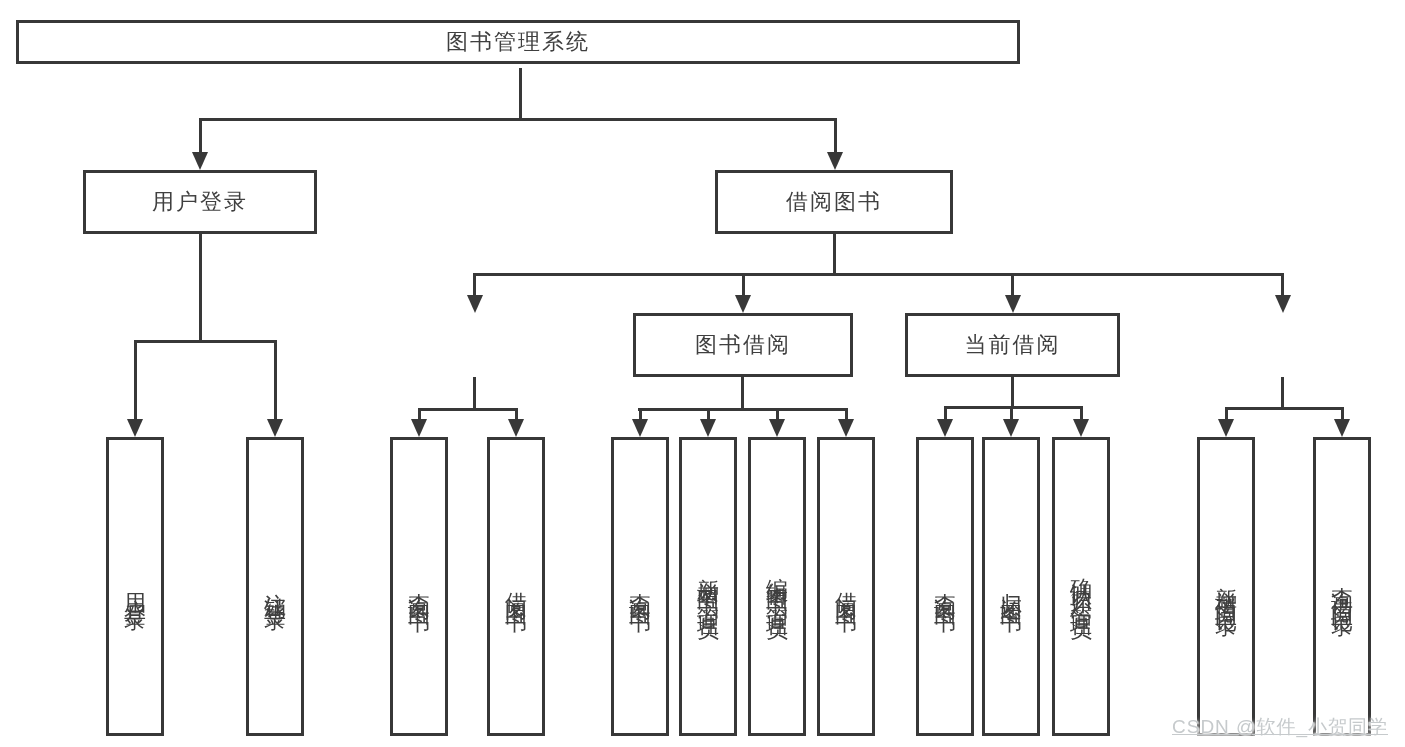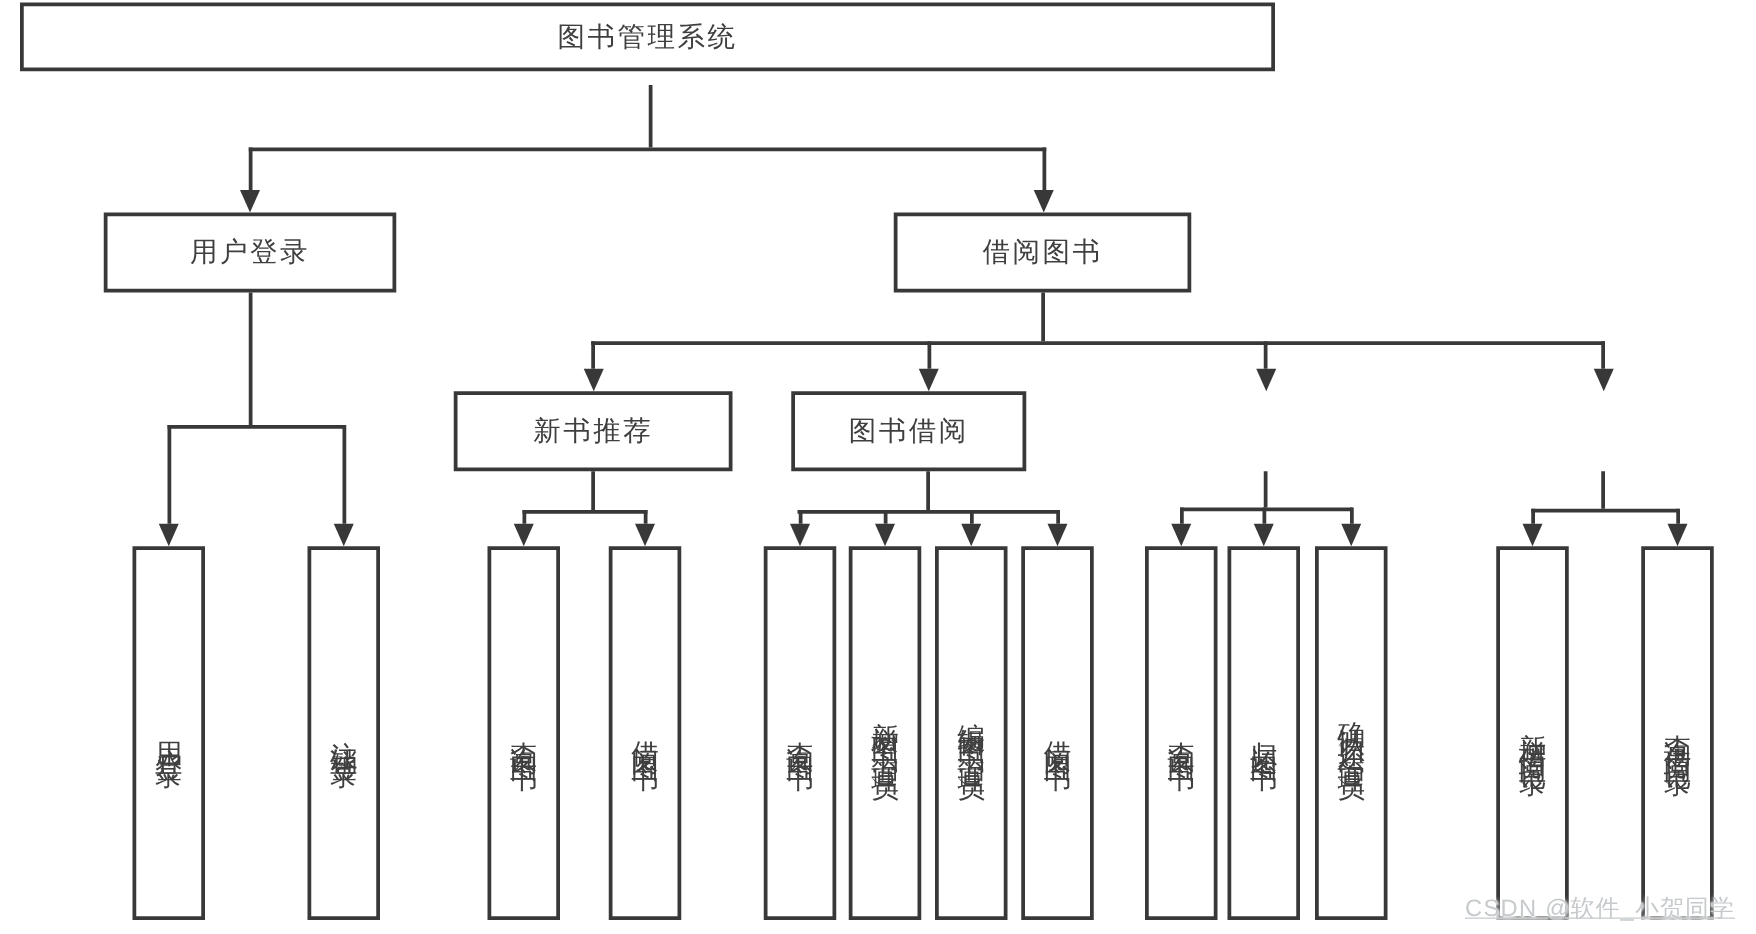--- a/index.html
+++ b/index.html
@@ -44,21 +44,21 @@
     text-shadow:0 0 2px #fff,0 0 4px #fff,1px 1px 2px #fff;
     white-space:nowrap;
     text-decoration:underline;
   }
 </style>
 </head>
 <body>
 
 <div class="canvas">
 
-  <div class="box" style="left:16px;top:2px;width:1004px;height:55px">
+  <div class="box" style="left:16px;top:20px;width:1004px;height:44px">
     <span class="lbl">图书管理系统</span>
   </div>
 
   <div class="vline" style="left:519px;top:68px;height:50px"></div>
   <div class="hline" style="left:199px;top:118px;width:638px"></div>
   <div class="vline" style="left:199px;top:118px;height:34px"></div>
   <div class="arrow" style="left:192px;top:152px"></div>
   <div class="vline" style="left:834px;top:118px;height:34px"></div>
   <div class="arrow" style="left:827px;top:152px"></div>
 
@@ -80,25 +80,25 @@
   <div class="hline" style="left:473px;top:273px;width:811px"></div>
   <div class="vline" style="left:473px;top:273px;height:22px"></div>
   <div class="arrow" style="left:467px;top:295px"></div>
   <div class="vline" style="left:742px;top:273px;height:22px"></div>
   <div class="arrow" style="left:735px;top:295px"></div>
   <div class="vline" style="left:1011px;top:273px;height:22px"></div>
   <div class="arrow" style="left:1005px;top:295px"></div>
   <div class="vline" style="left:1281px;top:273px;height:22px"></div>
   <div class="arrow" style="left:1275px;top:295px"></div>
 
-  <div class="box" style="left:363px;top:313px;width:223px;height:64px">
-    <span class="lbl">新书推荐</span>
+  <div class="box" style="left:633px;top:313px;width:220px;height:64px">
+    <span class="lbl">图书借阅</span>
   </div>
-  <div class="box" style="left:633px;top:313px;width:188px;height:64px">
-    <span class="lbl">图书借阅</span>
+  <div class="box" style="left:905px;top:313px;width:215px;height:64px">
+    <span class="lbl">当前借阅</span>
   </div>
 
   <div class="vline" style="left:473px;top:377px;height:31px"></div>
   <div class="hline" style="left:418px;top:408px;width:100px"></div>
   <div class="vline" style="left:418px;top:408px;height:11px"></div>
   <div class="arrow" style="left:411px;top:419px"></div>
   <div class="vline" style="left:515px;top:408px;height:11px"></div>
   <div class="arrow" style="left:508px;top:419px"></div>
 
   <div class="vline" style="left:741px;top:377px;height:31px"></div>

